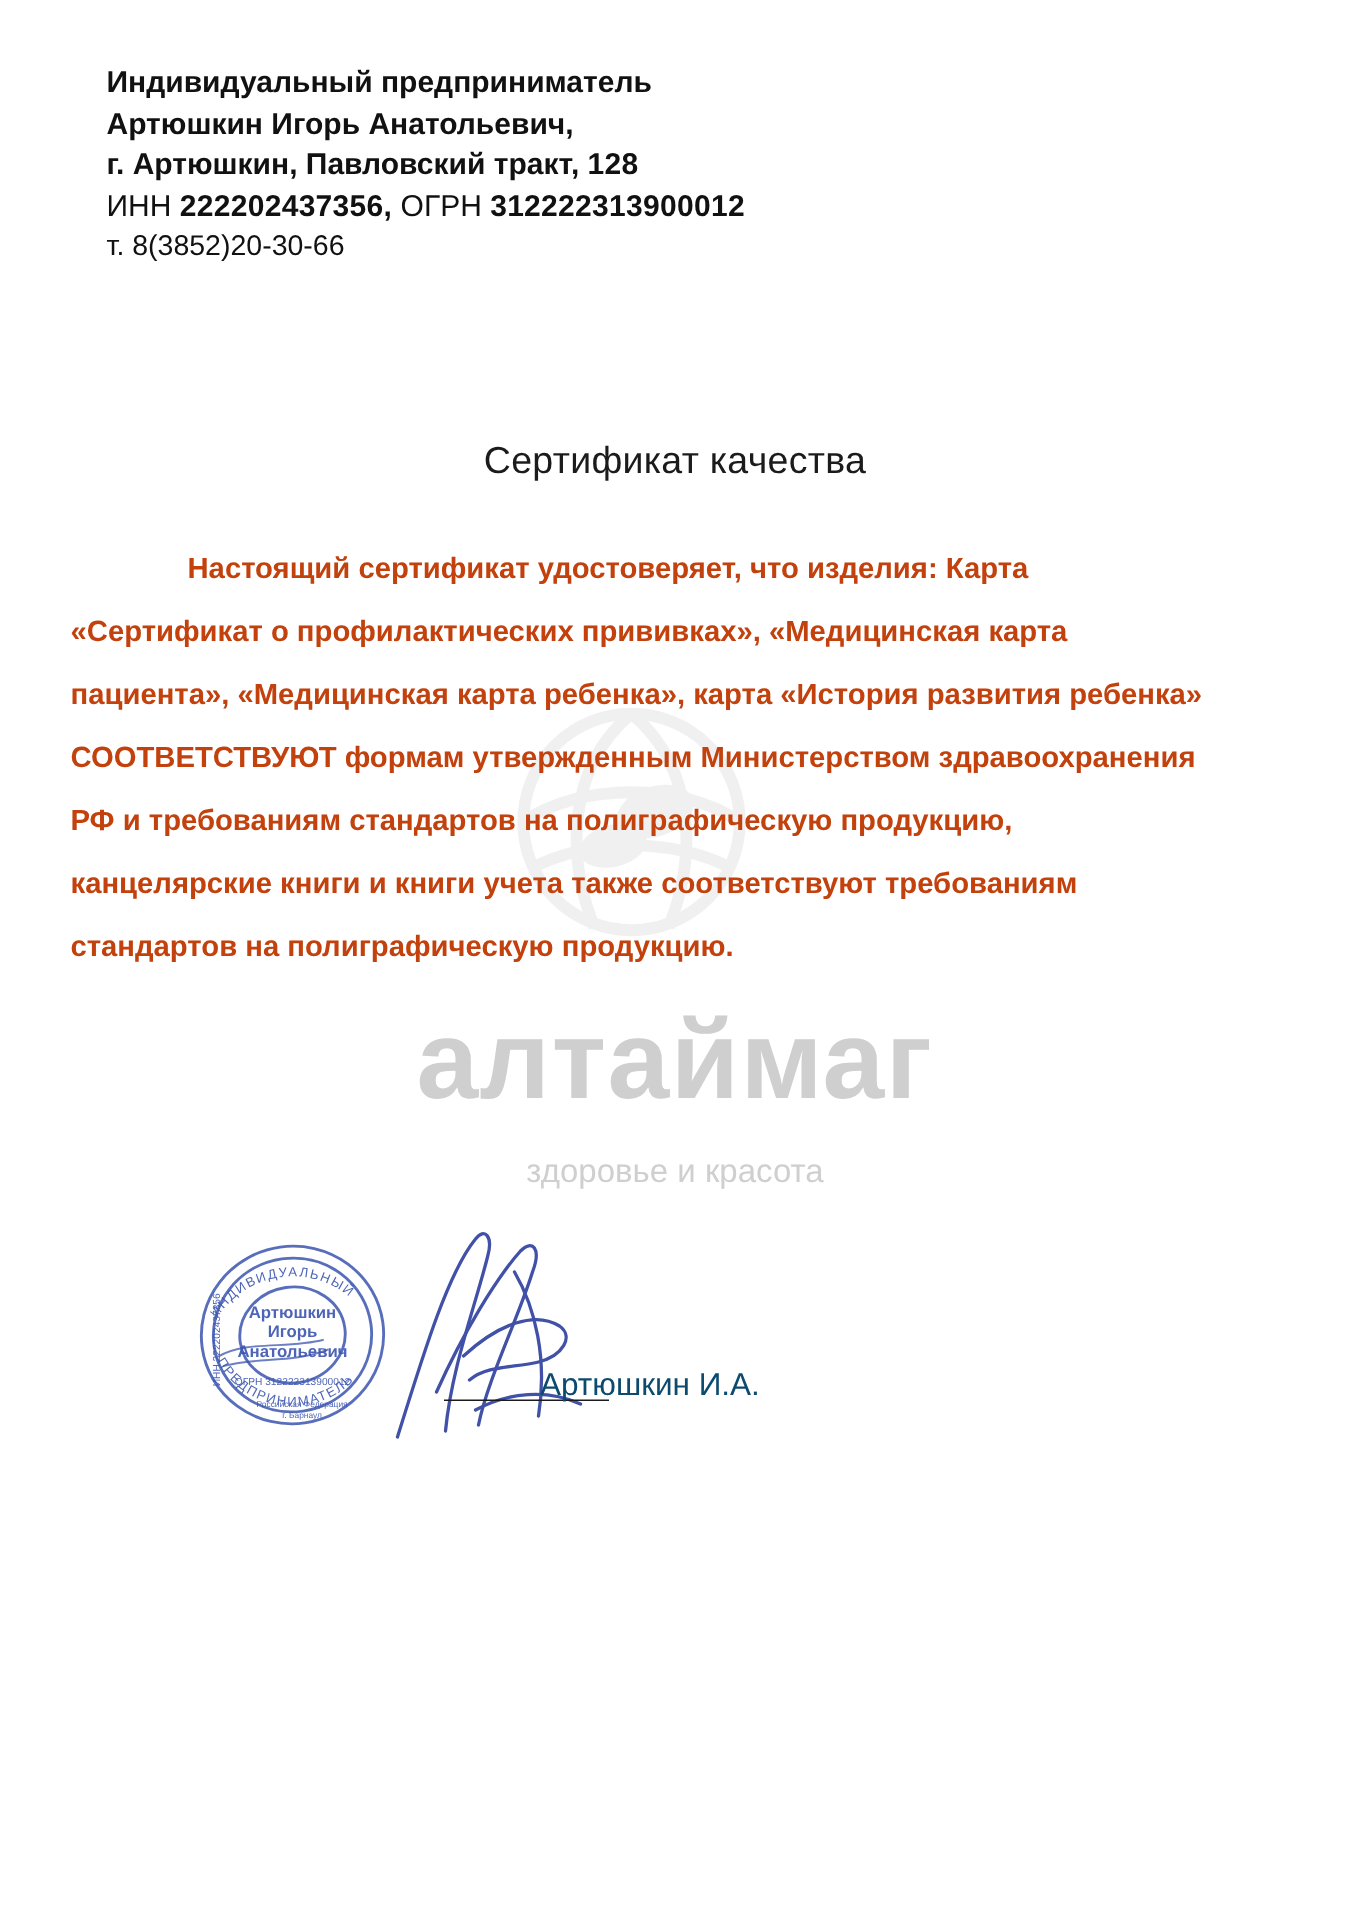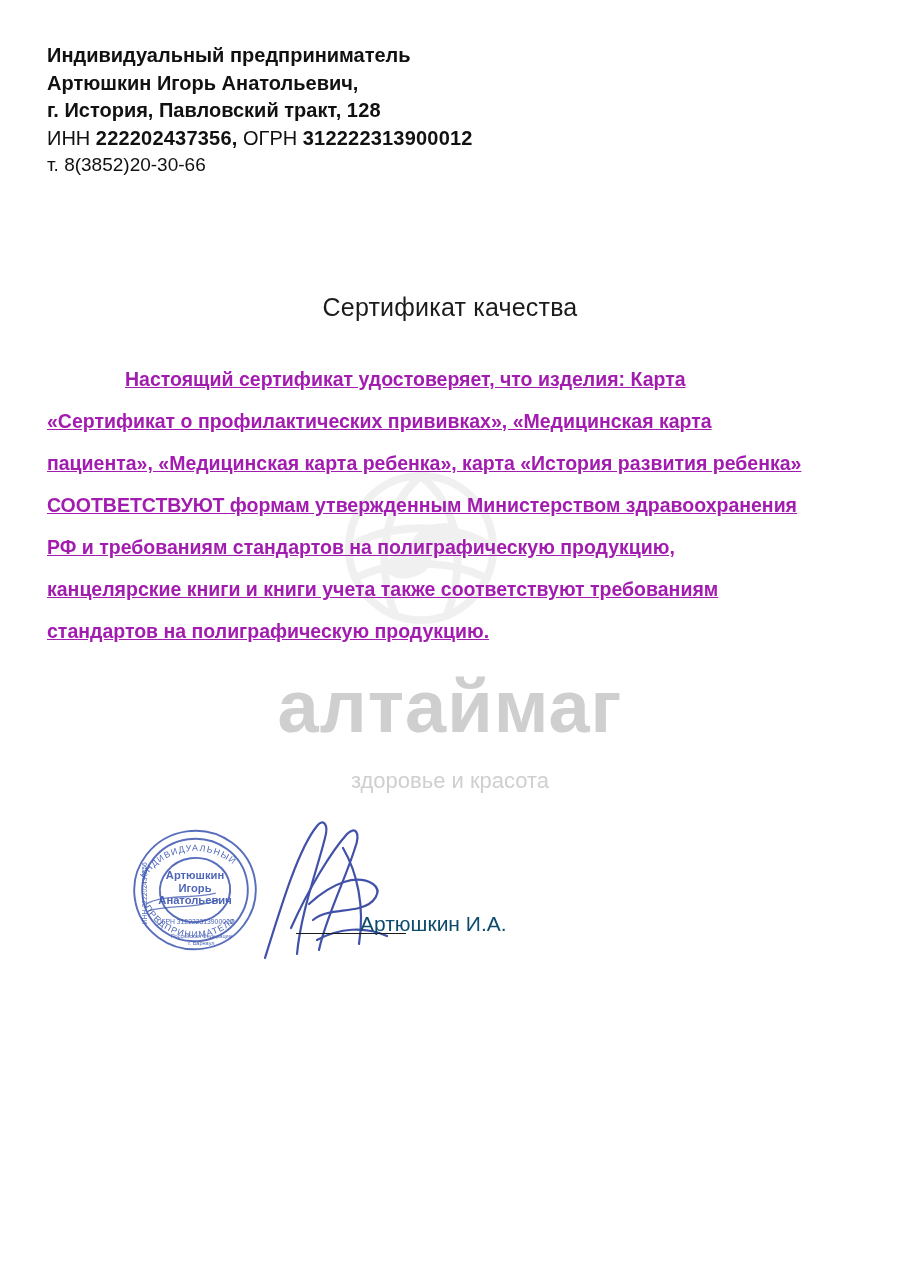--- a/index.html
+++ b/index.html
@@ -69,20 +69,21 @@
     position: absolute;
     left: 47px;
     top: 42px;
     z-index: 3;
     line-height: 1.38;
   }
   .lh-line {
     font-size: 20px;
     color: #111;
     white-space: nowrap;
+    margin-left: 24px;
   }
   .lh-line.bold { font-weight: bold; }
   .lh-line .num { font-weight: bold; letter-spacing: 0.2px; }
   .lh-line.small { font-size: 19px; font-weight: normal; }
 
   
   .doc-title {
     position: absolute;
     left: 0;
     top: 293px;
@@ -99,23 +100,22 @@
     position: absolute;
     left: 47px;
     top: 358px;
     width: 760px;
     z-index: 3;
   }
   .para {
     font-size: 19.5px;
     font-weight: bold;
     line-height: 42px;
-    color: #a21caf;
+    color: #c2410c;
     margin: 0;
-    text-decoration: underline;
   }
   .para.indent { text-indent: 78px; }
   .para.second { margin-top: 24px; }
   .u { text-decoration: underline; }
 
   
   .sig-area {
     position: absolute;
     left: 47px;
     top: 800px;
@@ -174,21 +174,21 @@
       </g>
     </svg>
     <div class="wm-text">алтаймаг</div>
     <div class="wm-sub">здоровье и красота</div>
   </div>
 
   <div class="letterhead">
     <div class="lh-line bold">Индивидуальный предприниматель</div>
     <div class="lh-line bold">Артюшкин Игорь Анатольевич,</div>
     <div class="lh-line bold">
-      <span>г. История, Павловский тракт</span><span>, </span><span class="num">128</span>
+      <span>г. Артюшкин, Павловский тракт</span><span>, </span><span class="num">128</span>
     </div>
     <div class="lh-line">
       <span>ИНН</span>
       <span class="num">222202437356,</span>
       <span>ОГРН</span>
       <span class="num">312222313900012</span>
     </div>
     <div class="lh-line small">т. 8(3852)20-30-66</div>
   </div>
 

